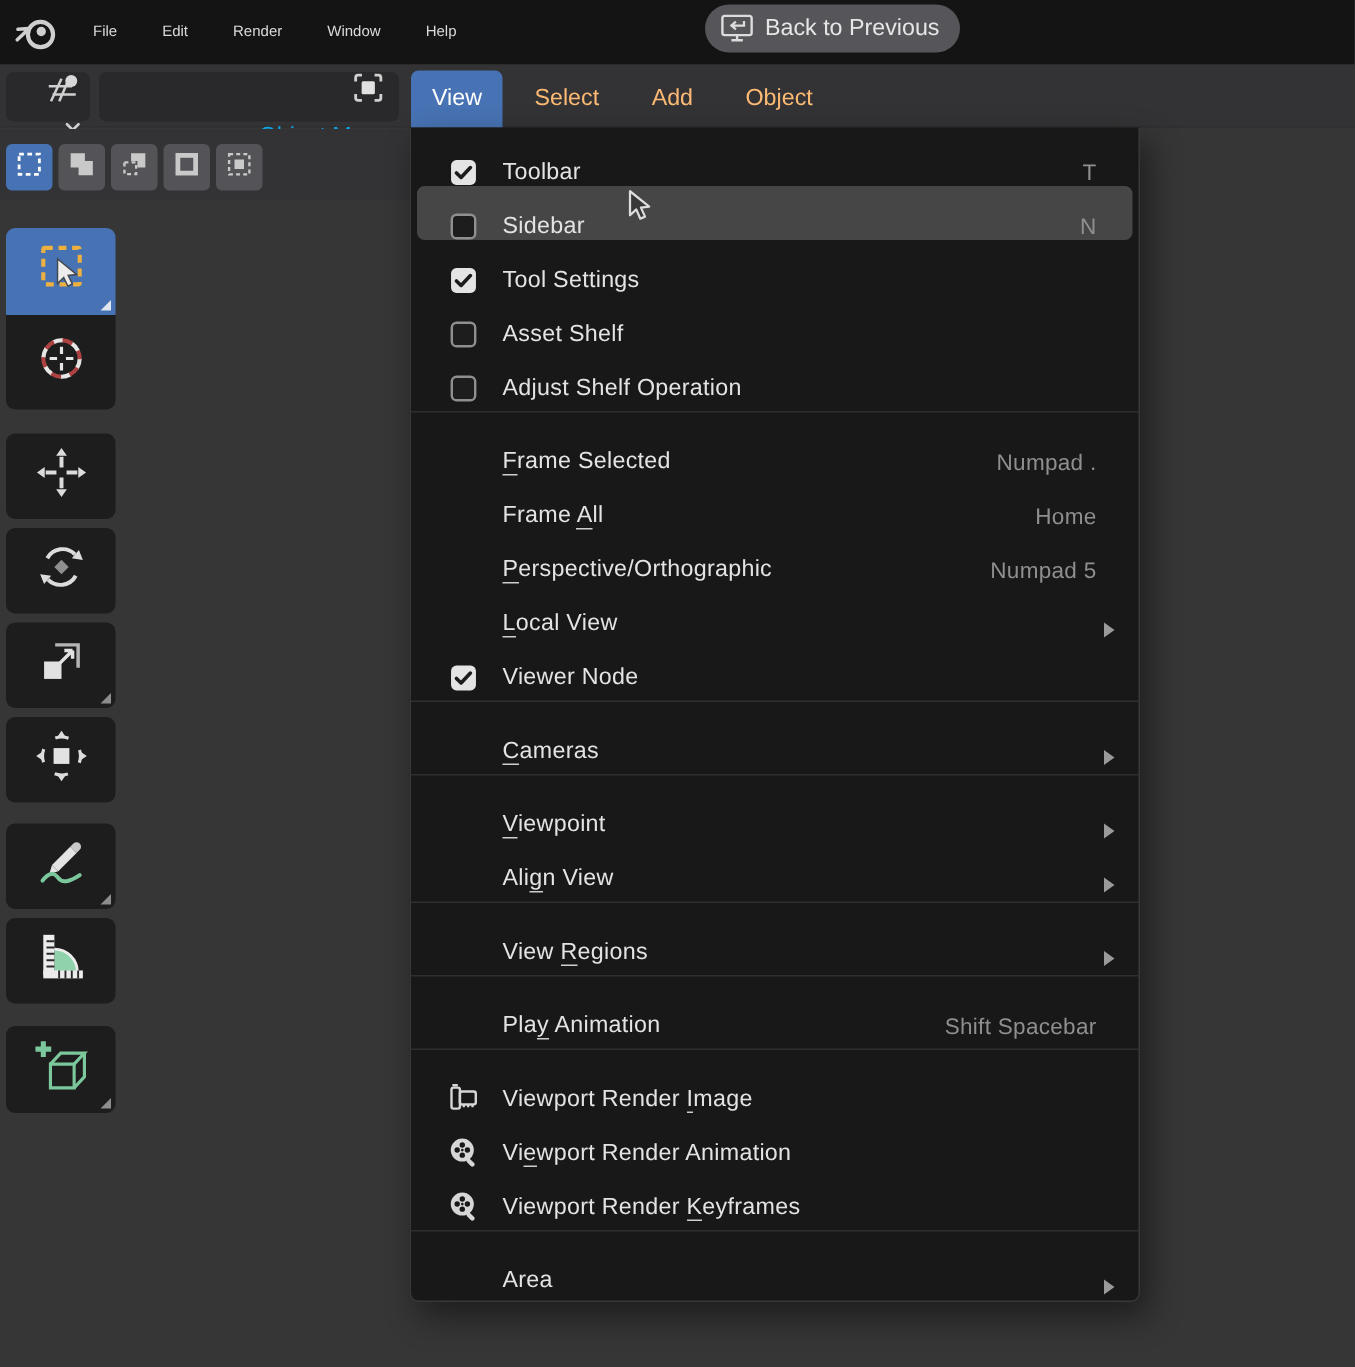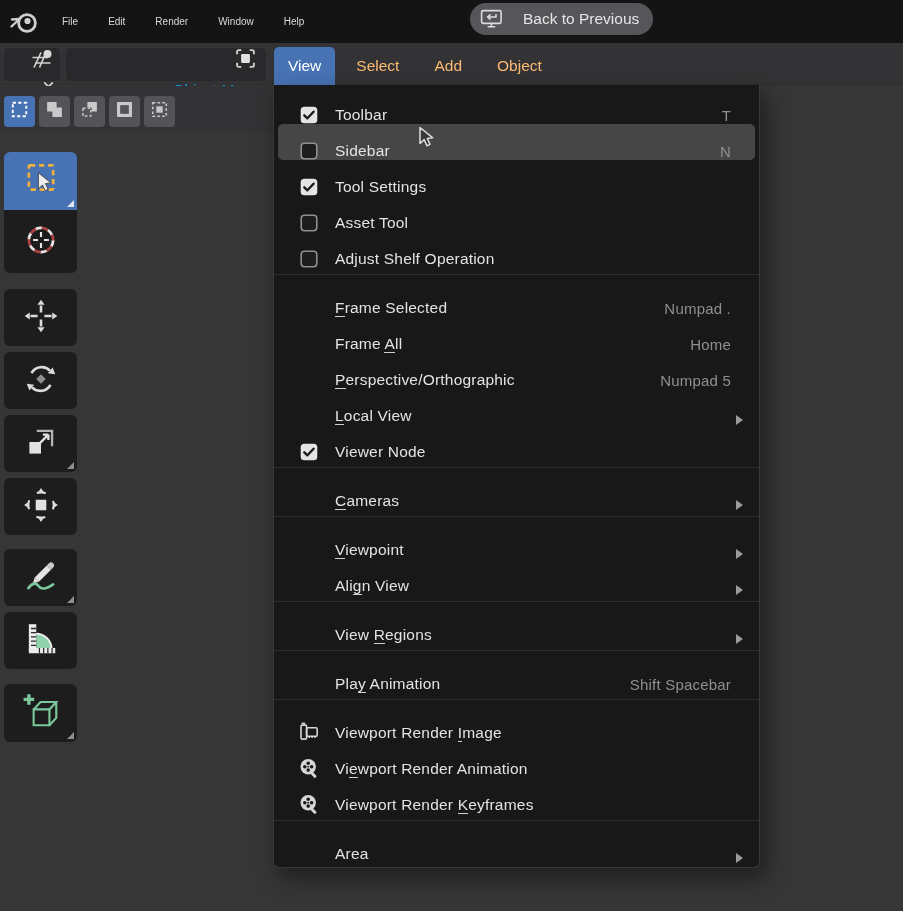--- a/index.html
+++ b/index.html
@@ -18,21 +18,21 @@
   }
   .logo { margin-left:9px; margin-right:8px; display:flex; align-items:center; }
   .tb-menus { display:flex; align-items:center; height:100%; }
   .tb-item {
     color:#dadada; font-size:10px; padding:0 15px; height:100%;
     display:flex; align-items:center; cursor:default;
   }
   .back-btn {
     position:absolute; left:470px; top:3px; height:32px;
     background:#56565a; border:none; border-radius:16px;
-    display:flex; align-items:center; gap:20px; padding:0 14px 0 10px;
+    display:flex; align-items:center; gap:7px; padding:0 14px 0 10px;
     color:#e6e6e6; font-size:15.5px; font-family:inherit;
   }
   .bb-icon { display:flex; align-items:center; }
   
   .header {
     position:absolute; top:43px; left:0; width:903px; height:42px;
     background:#333335; border-bottom:1px solid #2e2e2e;
   }
   .hdr-btn {
     position:absolute; top:5px; height:33px; background:#29292b;
@@ -284,21 +284,21 @@
         </svg>
       </span>
       <span class="mi-label">Tool Settings</span>
     </div>
     <div class="menu-row">
       <span class="mi-icon">
         <svg width="18" height="18" viewBox="0 0 18 18">
           <rect x="1.2" y="1.2" width="15.6" height="15.6" rx="3.2" fill="#1d1d1d" stroke="#8f8f8f" stroke-width="1.6"></rect>
         </svg>
       </span>
-      <span class="mi-label">Asset Tool</span>
+      <span class="mi-label">Asset Shelf</span>
     </div>
     <div class="menu-row">
       <span class="mi-icon">
         <svg width="18" height="18" viewBox="0 0 18 18">
           <rect x="1.2" y="1.2" width="15.6" height="15.6" rx="3.2" fill="#1d1d1d" stroke="#8f8f8f" stroke-width="1.6"></rect>
         </svg>
       </span>
       <span class="mi-label">Adjust Shelf Operation</span>
     </div>
     <div class="menu-sep">

